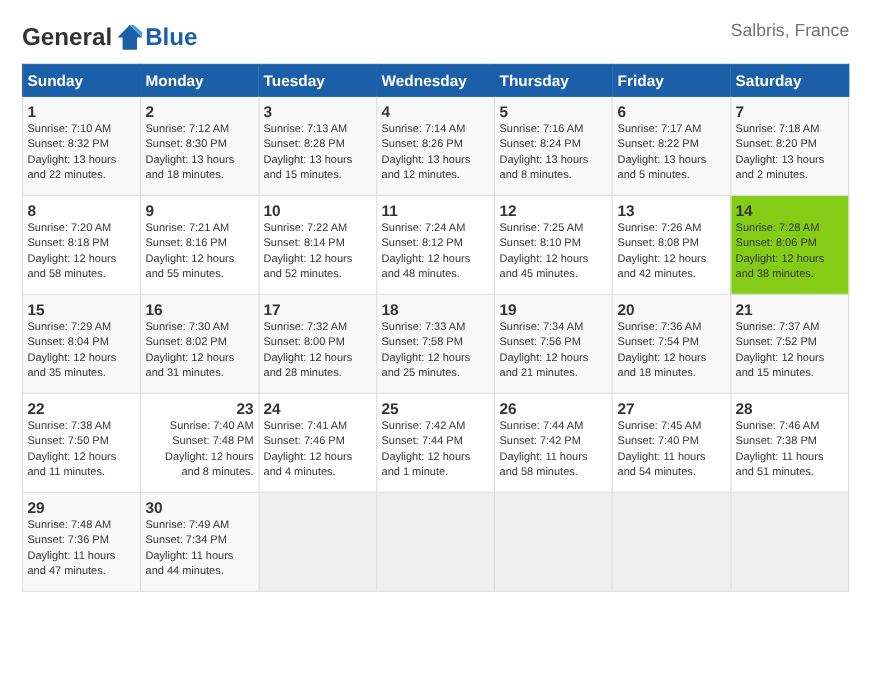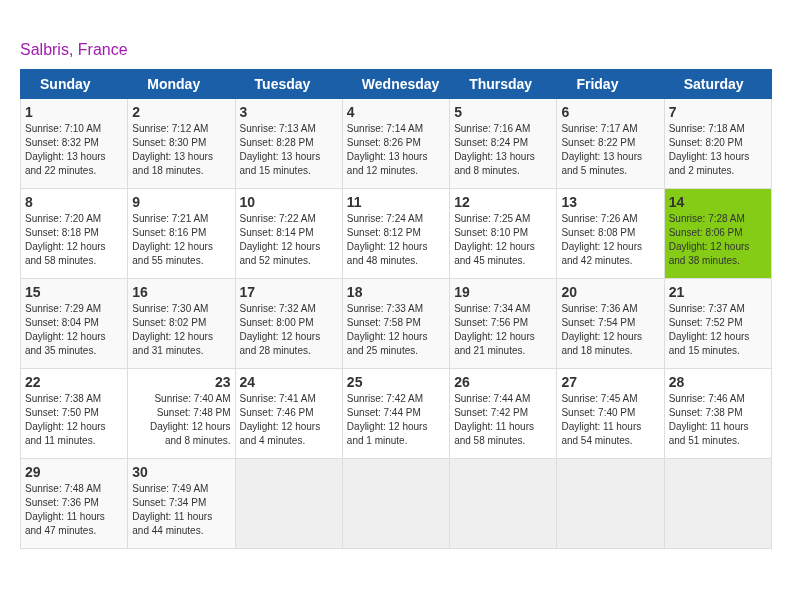--- a/index.html
+++ b/index.html
@@ -34,32 +34,31 @@
     .title-section {
       text-align: right;
     }
     .month-title {
       font-size: 36px;
       color: #333;
       font-weight: normal;
     }
     .location {
       font-size: 16px;
-      color: #a21caf;
-      margin-top: 21px;
+      color: #737373;
     }
     table {
       width: 100%;
       border-collapse: collapse;
       table-layout: fixed;
     }
     th {
       background-color: #1a5fa8;
       color: white;
-      padding: 6px 19px;
+      padding: 6px 4px;
       text-align: left;
       font-size: 14px;
       font-weight: bold;
       border: 1px solid #1a5fa8;
     }
     td {
       vertical-align: top;
       padding: 5px 4px;
       font-size: 10.5px;
       color: #333;
@@ -83,20 +82,30 @@
     .cell-content {
       font-size: 10px;
       line-height: 1.4;
       color: #333;
     }
   </style>
 </head>
 <body>
 
 <div class="header">
+  <div class="logo">
+    <div class="logo-text">
+      <span style="font-size:22px;font-weight:bold;color:#333;">General</span>
+      <svg class="logo-icon" viewBox="0 0 30 30" xmlns="http://www.w3.org/2000/svg">
+        <polygon points="15,3 27,15 22,15 22,27 8,27 8,15 3,15" fill="#1a5fa8"></polygon>
+        <polygon points="19,3 27,10 27,15 15,3" fill="#4a9fd8"></polygon>
+      </svg>
+      <span style="font-size:22px;font-weight:bold;color:#1a5fa8;">Blue</span>
+    </div>
+  </div>
   <div class="title-section">
     <div class="location">Salbris, France</div>
   </div>
 </div>
 
 <table>
   <thead>
     <tr>
       <th>Sunday</th>
       <th>Monday</th>

